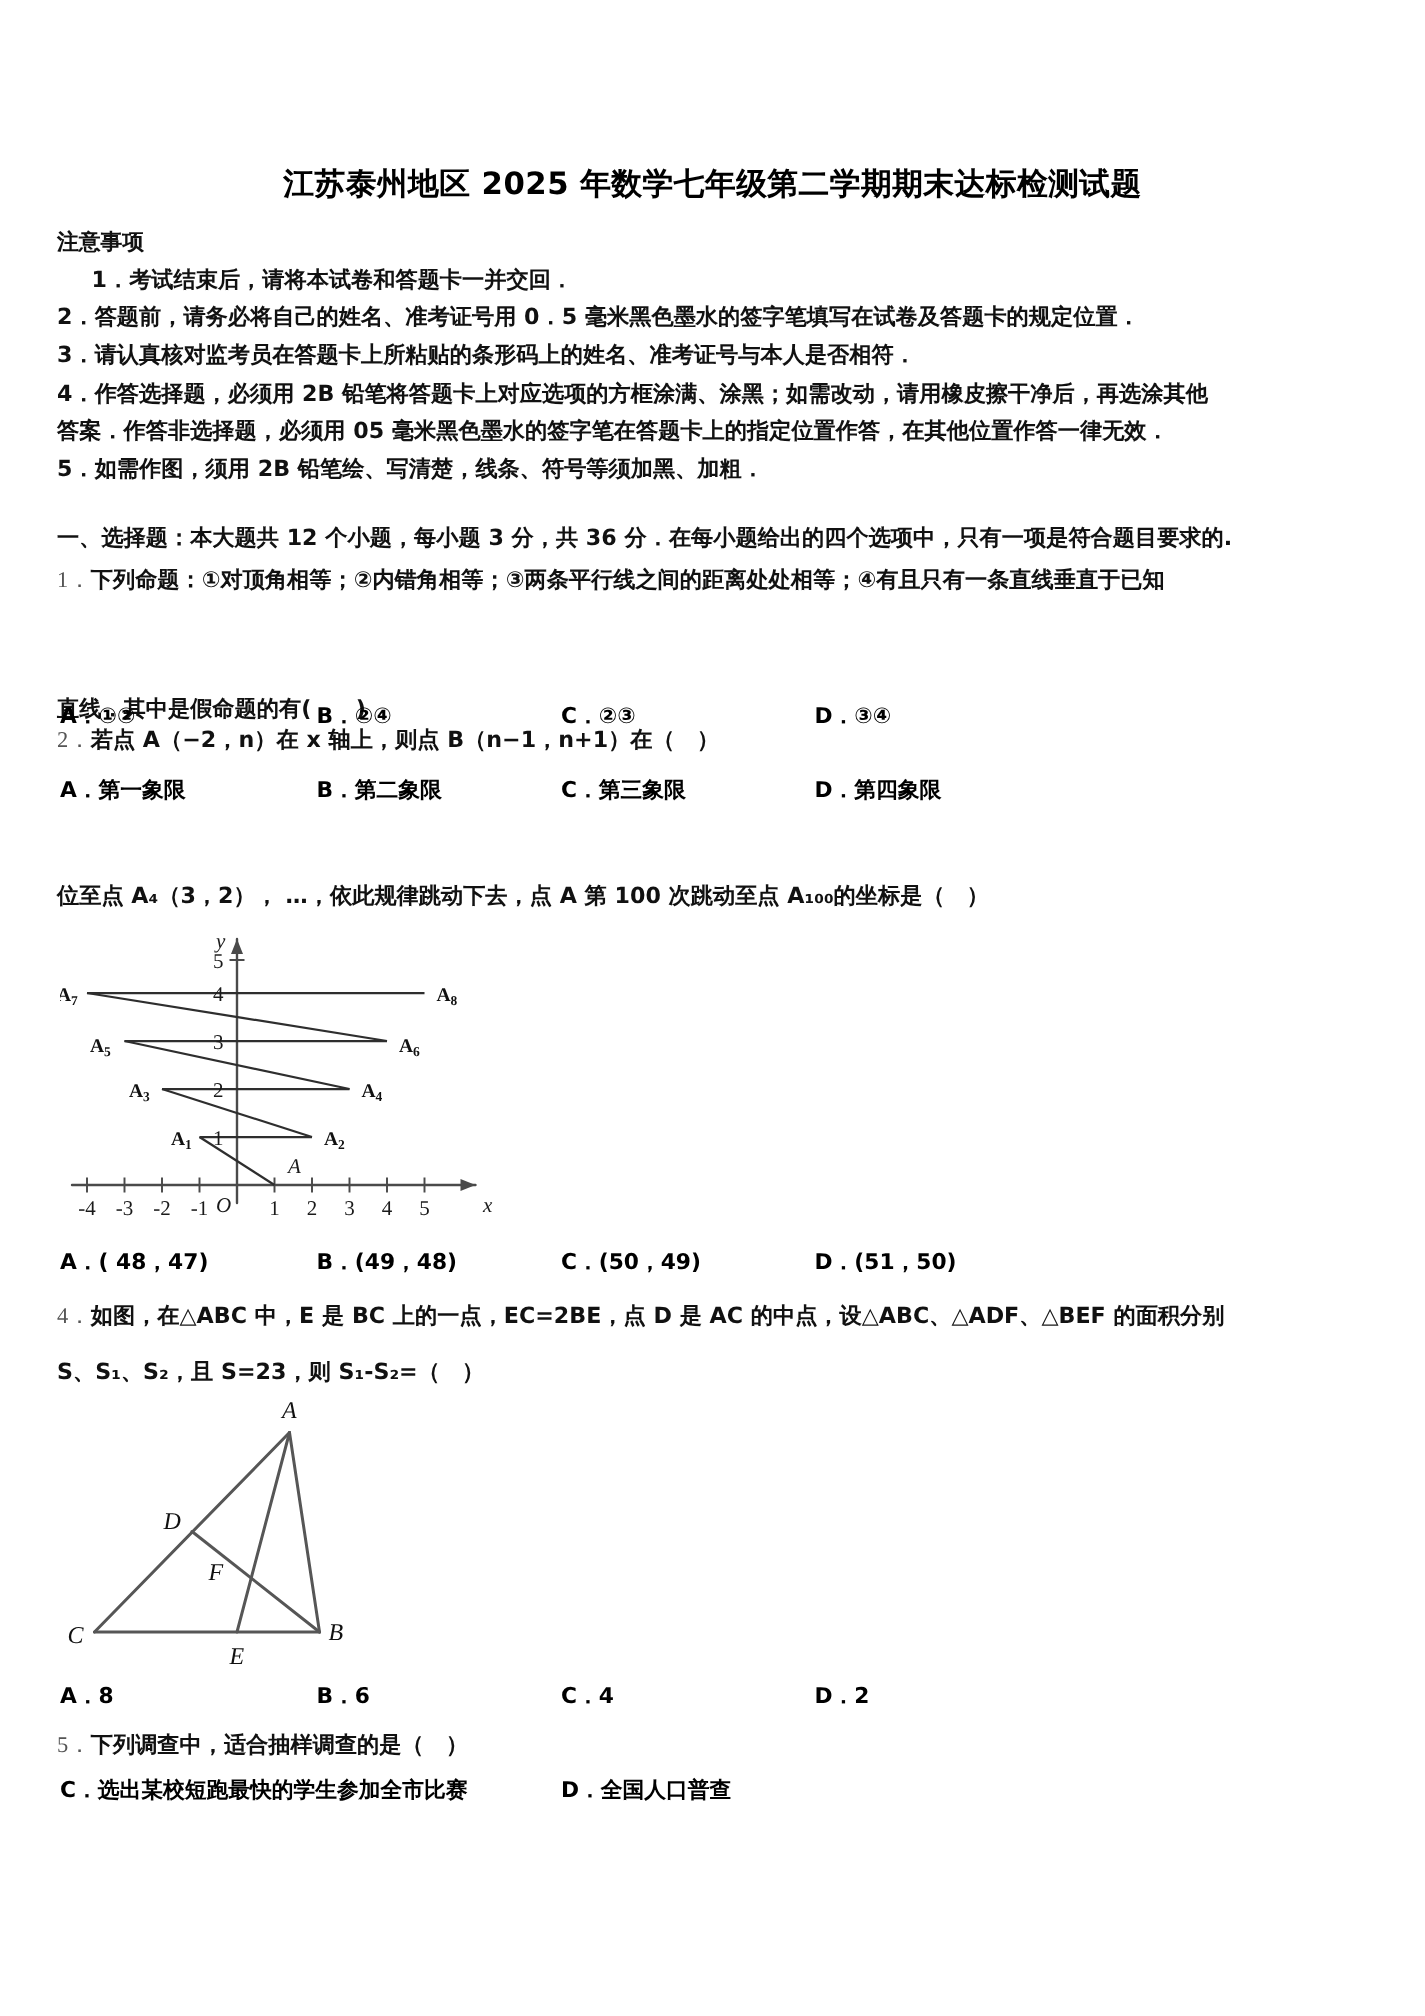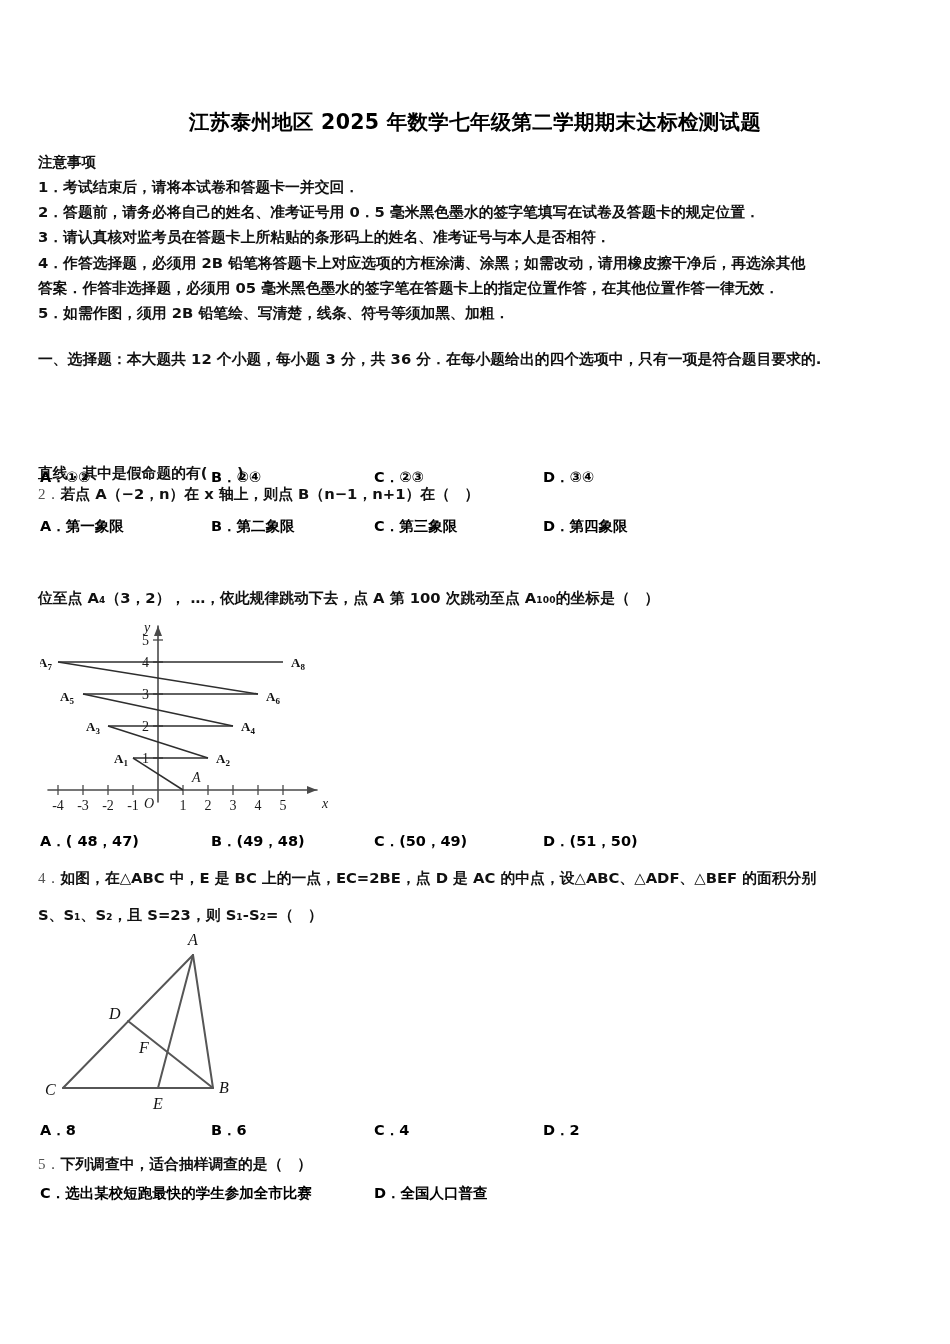--- a/index.html
+++ b/index.html
@@ -45,21 +45,21 @@
     white-space: nowrap;
     line-height: 1.0;
     text-align: center;
   }
 
   .notice-head {
     left: 38px; top: 155px;
     font-size: 14.5px;
   }
   .notice-line { left: 38px; font-size: 14.8px; }
-  .n1 { top: 180px; }
+  .n1 { top: 180px; margin-left: 23px; }
   .n2 { top: 205px; }
   .n3 { top: 230px; }
   .n4a { top: 256px; }
   .n4b { top: 281px; }
   .n5 { top: 306px; }
 
   
   .section-head {
     left: 38px; top: 352px;
     font-size: 14.8px;
@@ -131,20 +131,23 @@
   <div class="tb notice-head">注意事项</div>
   <div class="tb notice-line n1">1．考试结束后，请将本试卷和答题卡一并交回．</div>
   <div class="tb notice-line n2">2．答题前，请务必将自己的姓名、准考证号用 0．5 毫米黑色墨水的签字笔填写在试卷及答题卡的规定位置．</div>
   <div class="tb notice-line n3">3．请认真核对监考员在答题卡上所粘贴的条形码上的姓名、准考证号与本人是否相符．</div>
   <div class="tb notice-line n4a">4．作答选择题，必须用 2B 铅笔将答题卡上对应选项的方框涂满、涂黑；如需改动，请用橡皮擦干净后，再选涂其他</div>
   <div class="tb notice-line n4b">答案．作答非选择题，必须用 05 毫米黑色墨水的签字笔在答题卡上的指定位置作答，在其他位置作答一律无效．</div>
   <div class="tb notice-line n5">5．如需作图，须用 2B 铅笔绘、写清楚，线条、符号等须加黑、加粗．</div>
 
   <div class="tb section-head">一、选择题：本大题共 12 个小题，每小题 3 分，共 36 分．在每小题给出的四个选项中，只有一项是符合题目要求的.</div>
 
+  <div class="tb qline q1a">
+    <span class="qnum">1．</span><span>下列命题：①对顶角相等；②内错角相等；③两条平行线之间的距离处处相等；④有且只有一条直线垂直于已知</span>
+  </div>
   <div class="tb qline q1b">直线．其中是假命题的有(　　)</div>
   <div class="optrow o1">
     <span class="opt oA">A．①②</span>
     <span class="opt oB">B．②④</span>
     <span class="opt oC">C．②③</span>
     <span class="opt oD">D．③④</span>
   </div>
 
   <div class="tb qline q2">
     <span class="qnum">2．</span><span>若点 A（−2，n）在 x 轴上，则点 B（n−1，n+1）在（　）</span>

